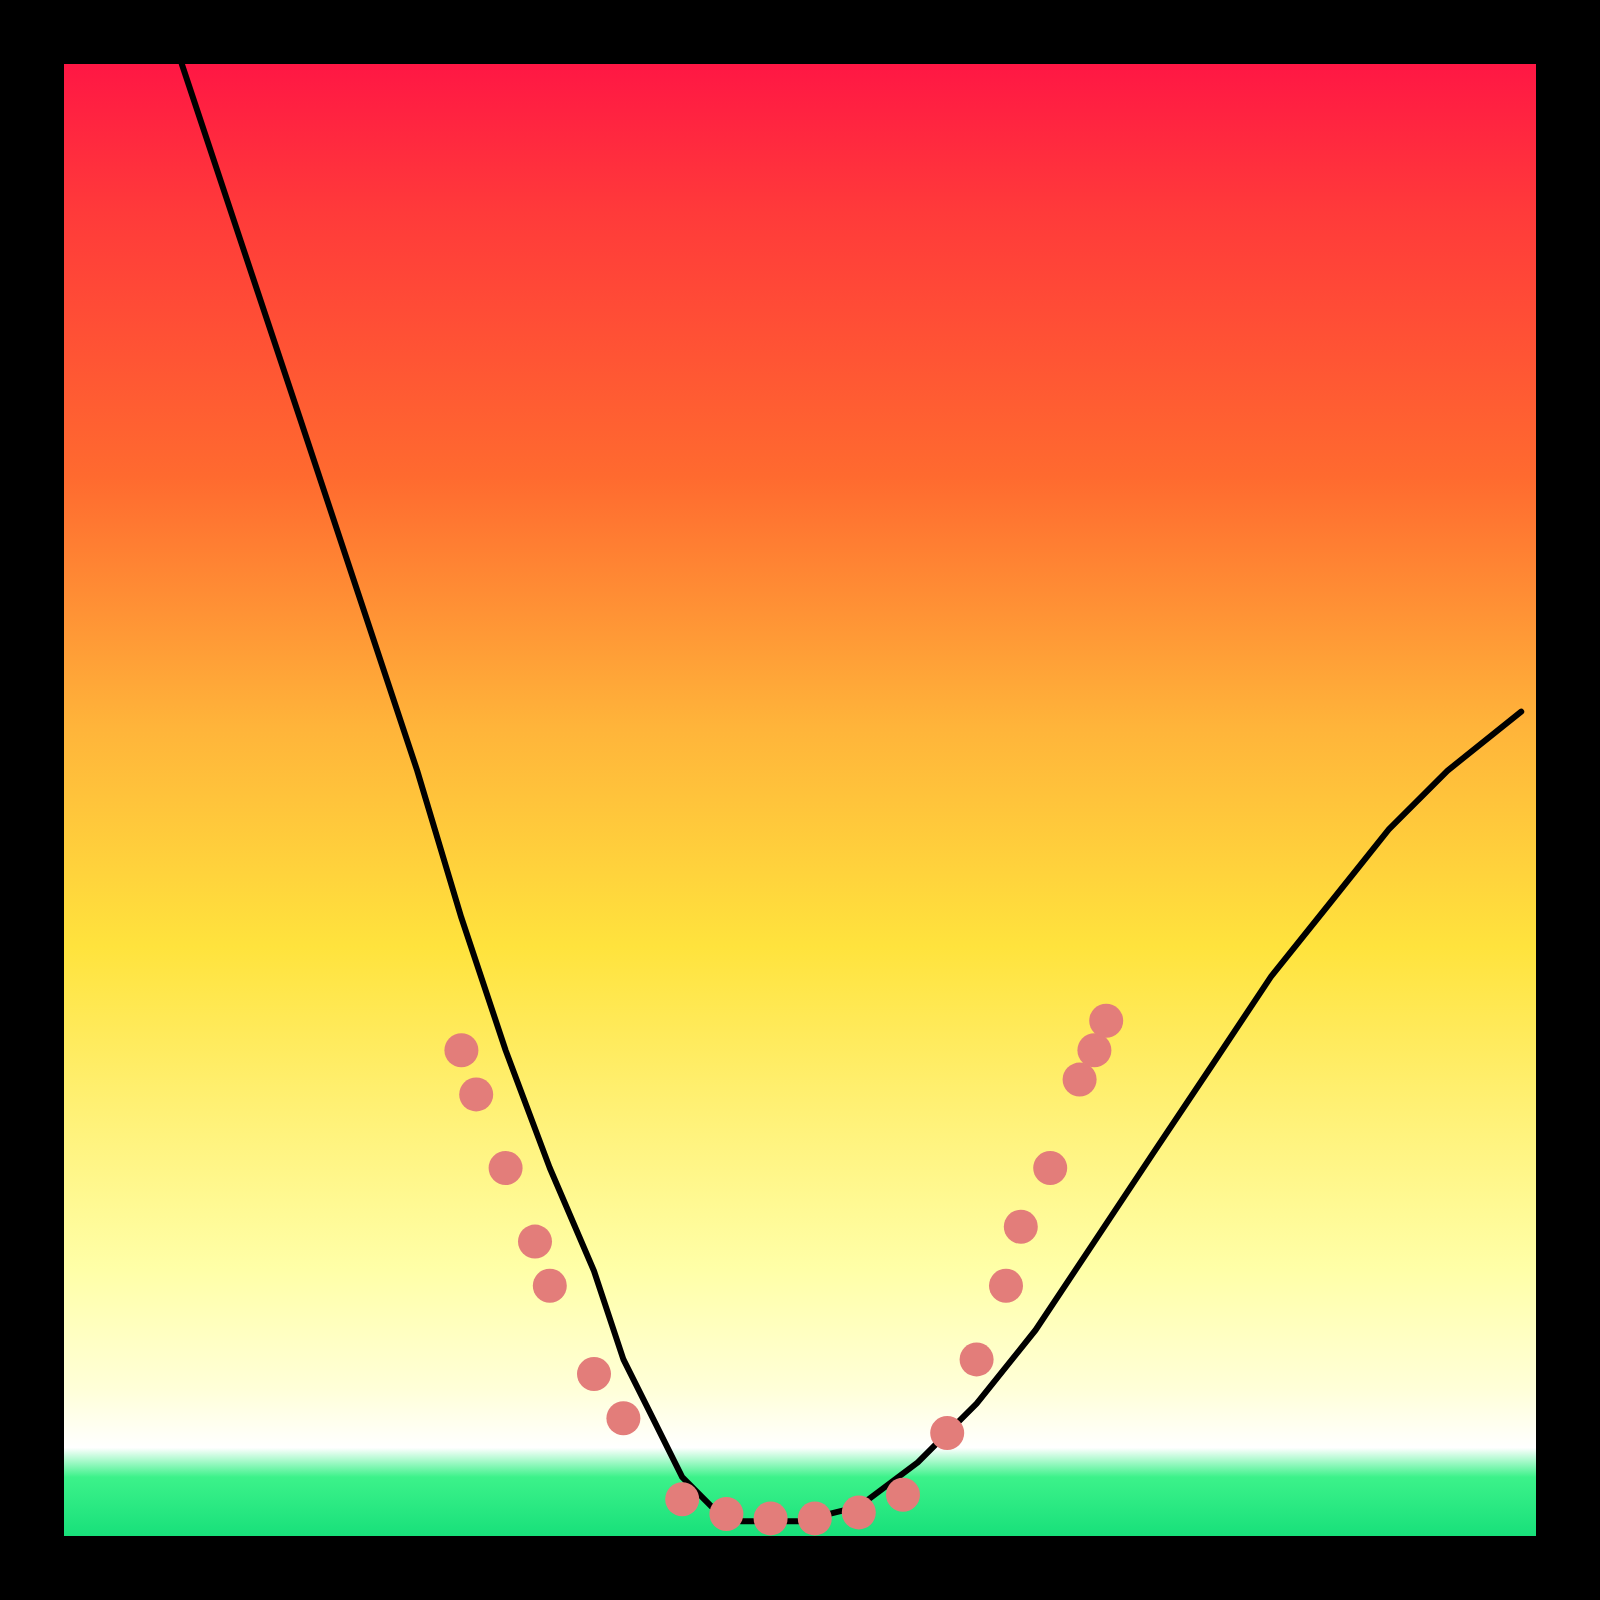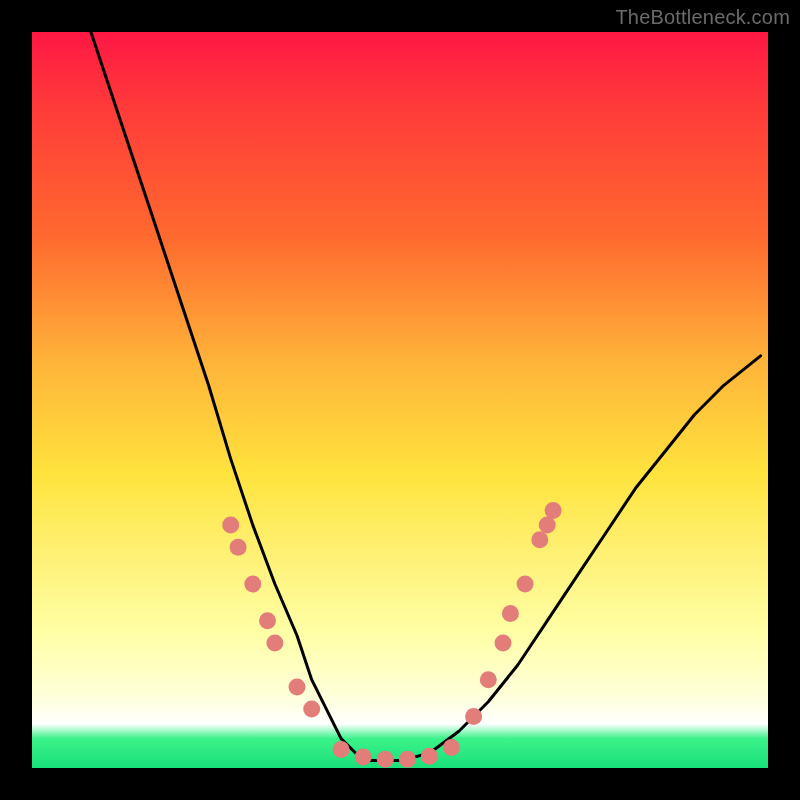--- a/index.html
+++ b/index.html
@@ -84,14 +84,13 @@
           <circle cx="456.3" cy="647.7" r="8.5" fill="#e37d7a"></circle>
           <circle cx="471.0" cy="610.9" r="8.5" fill="#e37d7a"></circle>
           <circle cx="478.4" cy="581.4" r="8.5" fill="#e37d7a"></circle>
           <circle cx="493.1" cy="552.0" r="8.5" fill="#e37d7a"></circle>
           <circle cx="507.8" cy="507.8" r="8.5" fill="#e37d7a"></circle>
           <circle cx="515.2" cy="493.1" r="8.5" fill="#e37d7a"></circle>
           <circle cx="521.1" cy="478.4" r="8.5" fill="#e37d7a"></circle>
         </g>
     </svg>
   </div>
-  <div class="watermark">TheBottleneck.com</div>
 </div>
 
 </body></html>

